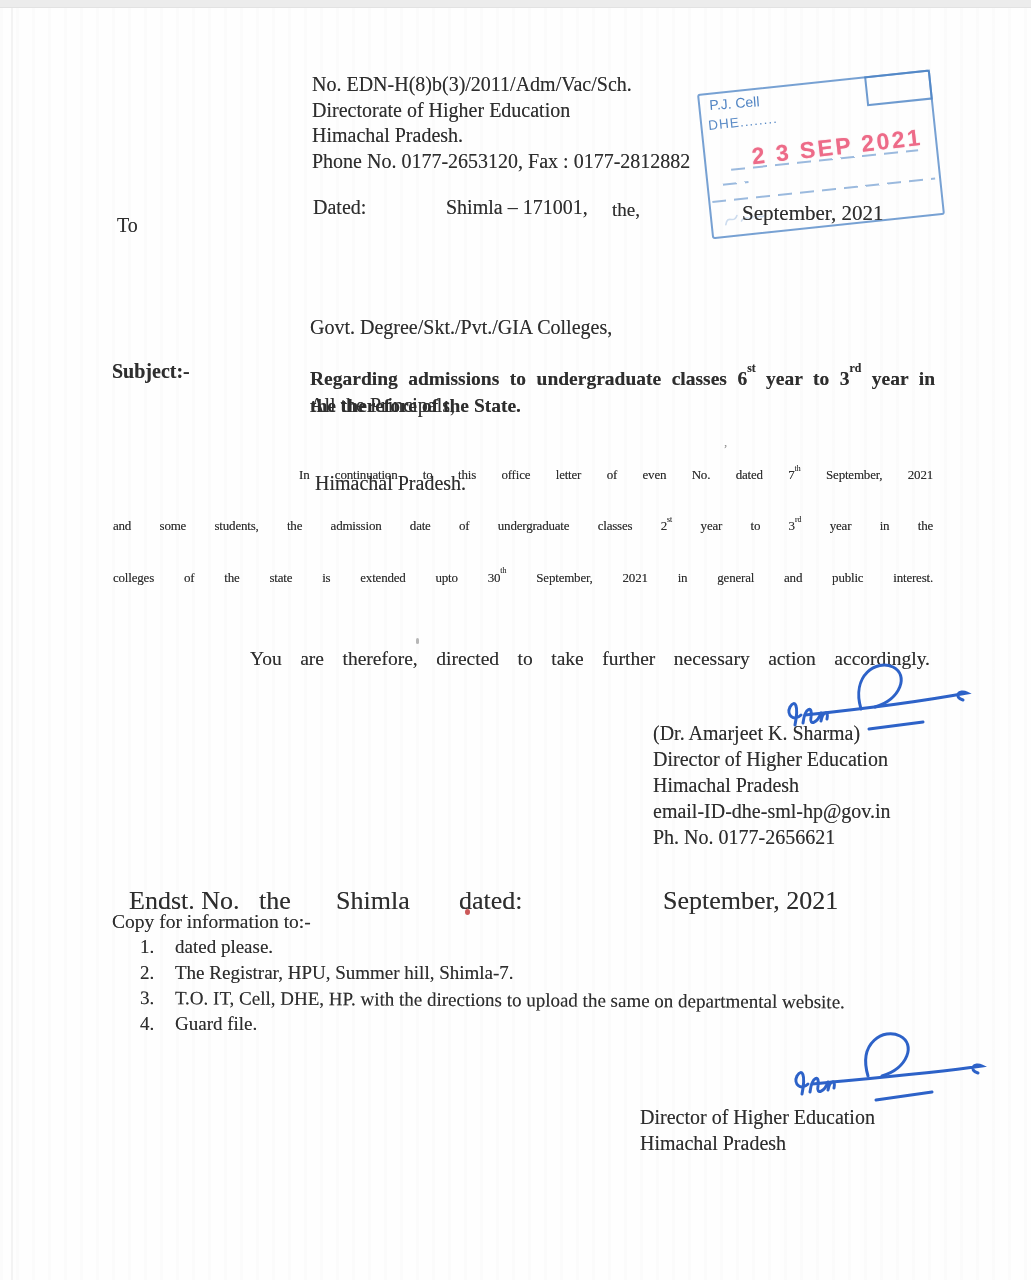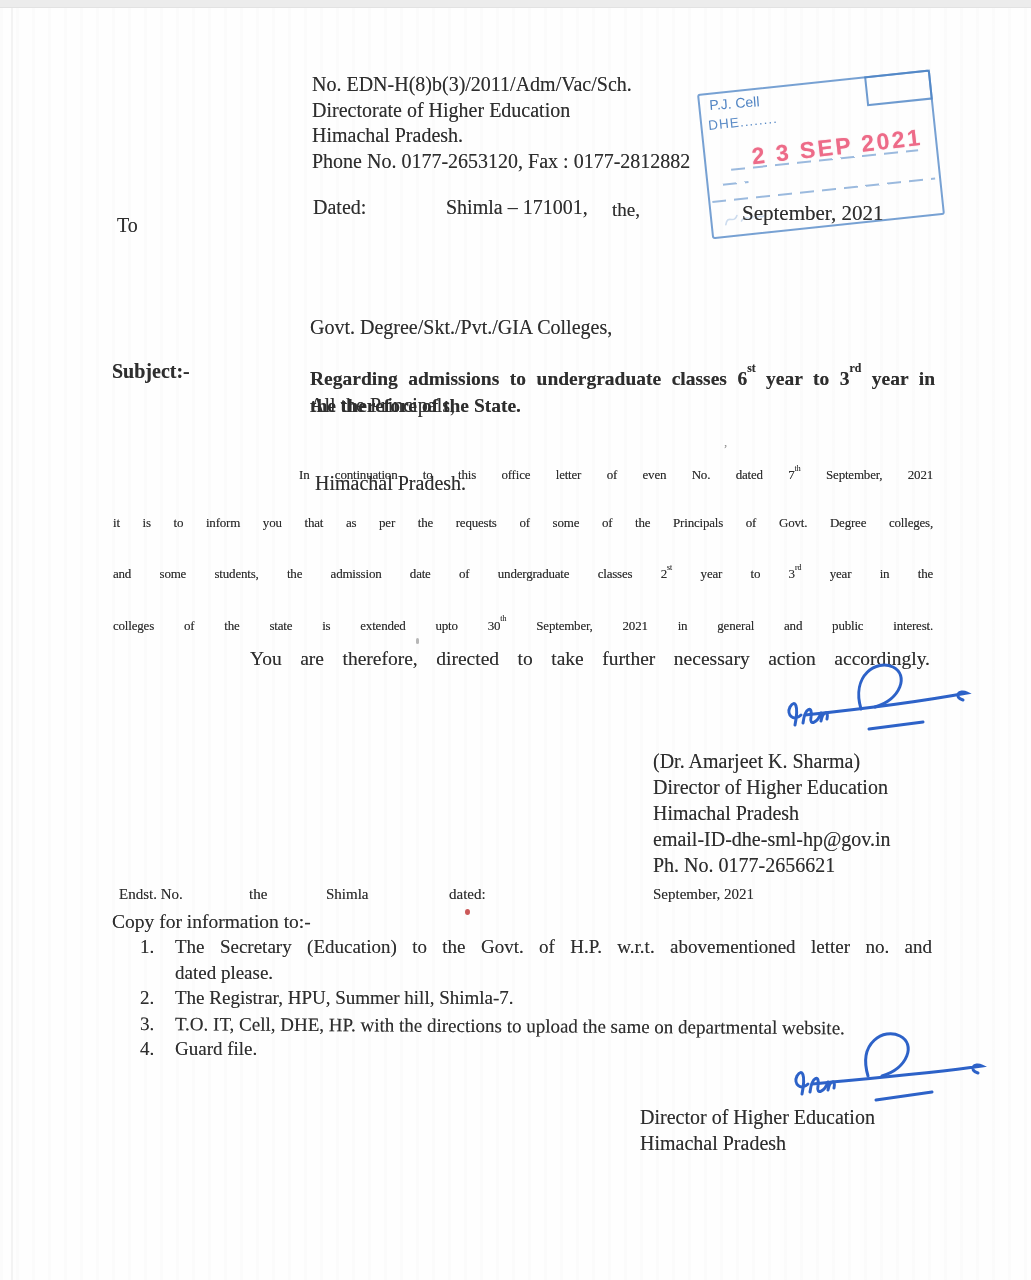--- a/index.html
+++ b/index.html
@@ -34,25 +34,25 @@
   .subject-label{left:112px;top:360px;font-size:20px;font-weight:bold;}
   .subject-body{left:310px;top:360px;width:625px;font-size:19.5px;font-weight:bold;line-height:27.5px;}
   .subject-body .jline{text-align:justify;text-align-last:justify;}
 
   
   .body-para{left:113px;top:448px;width:820px;font-size:13px;letter-spacing:-0.2px;}
   .body-para .bline{line-height:48px;text-align:justify;text-align-last:justify;}
   .para2{left:250px;top:644px;width:680px;font-size:19.5px;line-height:30px;text-align:justify;text-align-last:justify;}
 
   
-  .signatory{left:653px;top:748px;font-size:20px;line-height:26px;}
+  .signatory{left:653px;top:720px;font-size:20px;line-height:26px;}
   .footer-sign{left:640px;top:1104px;font-size:20px;line-height:26px;}
 
   
-  .endst-row{left:119px;top:886px;width:820px;height:24px;font-size:15px;}
+  .endst-row{left:129px;top:886px;width:820px;height:24px;font-size:26px;}
   .endst-row span{position:absolute;top:0;}
   .copy-heading{left:112px;top:911px;font-size:19.5px;}
   .copy-list{left:140px;top:934px;width:795px;font-size:19px;}
   .copy-item{display:flex;align-items:flex-start;}
   .copy-num{width:35px;flex:0 0 35px;line-height:25.5px;}
   .copy-text{width:757px;line-height:25.5px;}
   .copy-text .jline{text-align:justify;text-align-last:justify;}
   .tilt{transform:rotate(0.35deg);transform-origin:left top;}
 
   
@@ -125,21 +125,20 @@
 
 <div class="txt subject-label">Subject:-</div>
 <div class="txt subject-body">
   <div class="jline"><span>Regarding admissions to undergraduate classes 6</span><sup>st</sup><span> year to 3</span><sup>rd</sup><span> year in</span></div>
   <div><span>the therefore of the State.</span></div>
 </div>
 
 <span class="speck1">,</span>
 <div class="txt body-para">
   <div class="bline" style="padding-left:186px"><span>In continuation to this office letter of even No. dated 7</span><sup>th</sup><span> September, 2021</span></div>
-  <div class="bline"><span>it is to inform you that as per the requests of some of the Principals of Govt. Degree colleges,</span></div>
   <div class="bline"><span>and some students,  the admission date of undergraduate classes 2</span><sup>st</sup><span> year to 3</span><sup>rd</sup><span> year in the</span></div>
   <div class="bline"><span>colleges of the state is extended upto 30</span><sup>th</sup><span> September, 2021 in general and public interest.</span></div>
 </div>
 <div class="speck2"></div>
 <div class="txt para2">You are therefore, directed to take further necessary action accordingly.</div>
 
 <svg class="sig sig1" width="215" height="95" viewBox="0 0 215 95">
   <g fill="none" stroke="#2d62c8" stroke-width="3" stroke-linecap="round">
     <path d="M98,54 C88,20 114,4 130,12 C146,20 138,44 112,52"></path>
     <path d="M42,60 C80,56 150,48 204,38 C196,34 190,42 200,45"></path>
@@ -163,21 +162,20 @@
   <span style="left:330px">dated:</span>
   <span style="left:534px">September, 2021</span>
 </div>
 <div class="red-dot"></div>
 <div class="txt copy-heading">Copy for information to:-</div>
 
 <div class="txt copy-list">
   <div class="copy-item">
     <span class="copy-num">1.</span>
     <div class="copy-text">
-      <div class="jline">The Secretary (Education) to the Govt. of H.P. w.r.t. abovementioned letter no. and</div>
       <div>dated please.</div>
     </div>
   </div>
   <div class="copy-item">
     <span class="copy-num">2.</span>
     <div class="copy-text">The Registrar, HPU, Summer hill, Shimla-7.</div>
   </div>
   <div class="copy-item tilt">
     <span class="copy-num">3.</span>
     <div class="copy-text">T.O. IT, Cell, DHE, HP. with the directions to upload the same on departmental website.</div>

